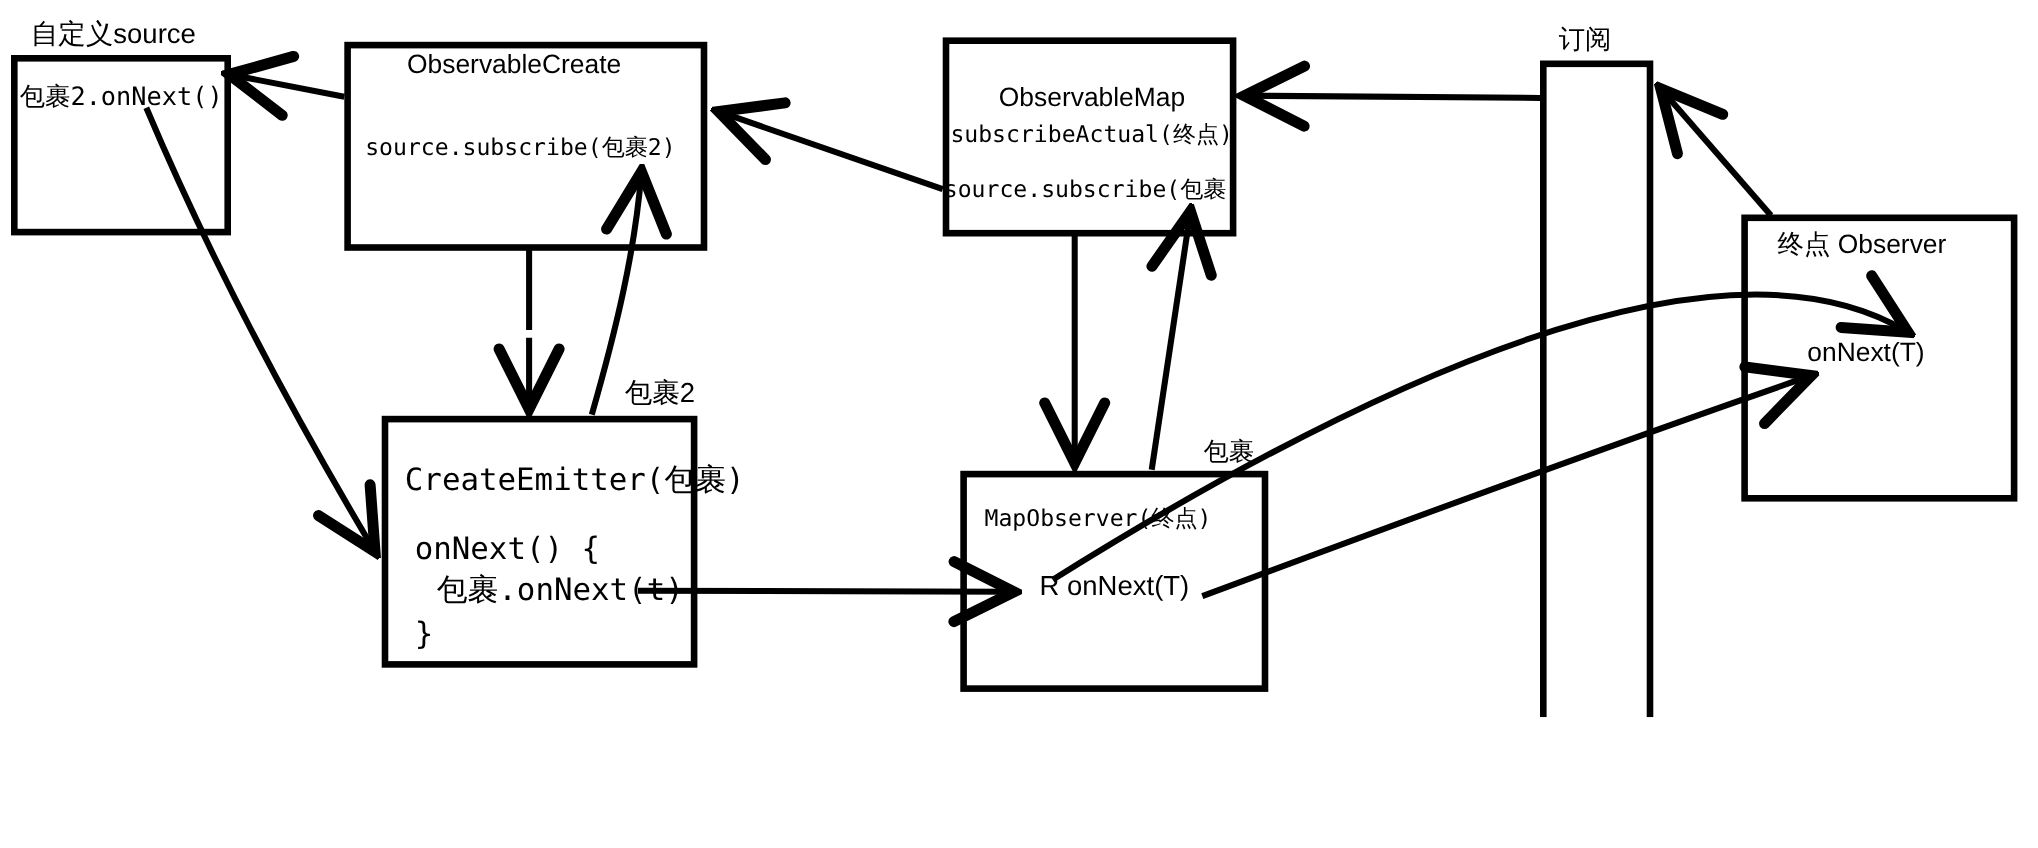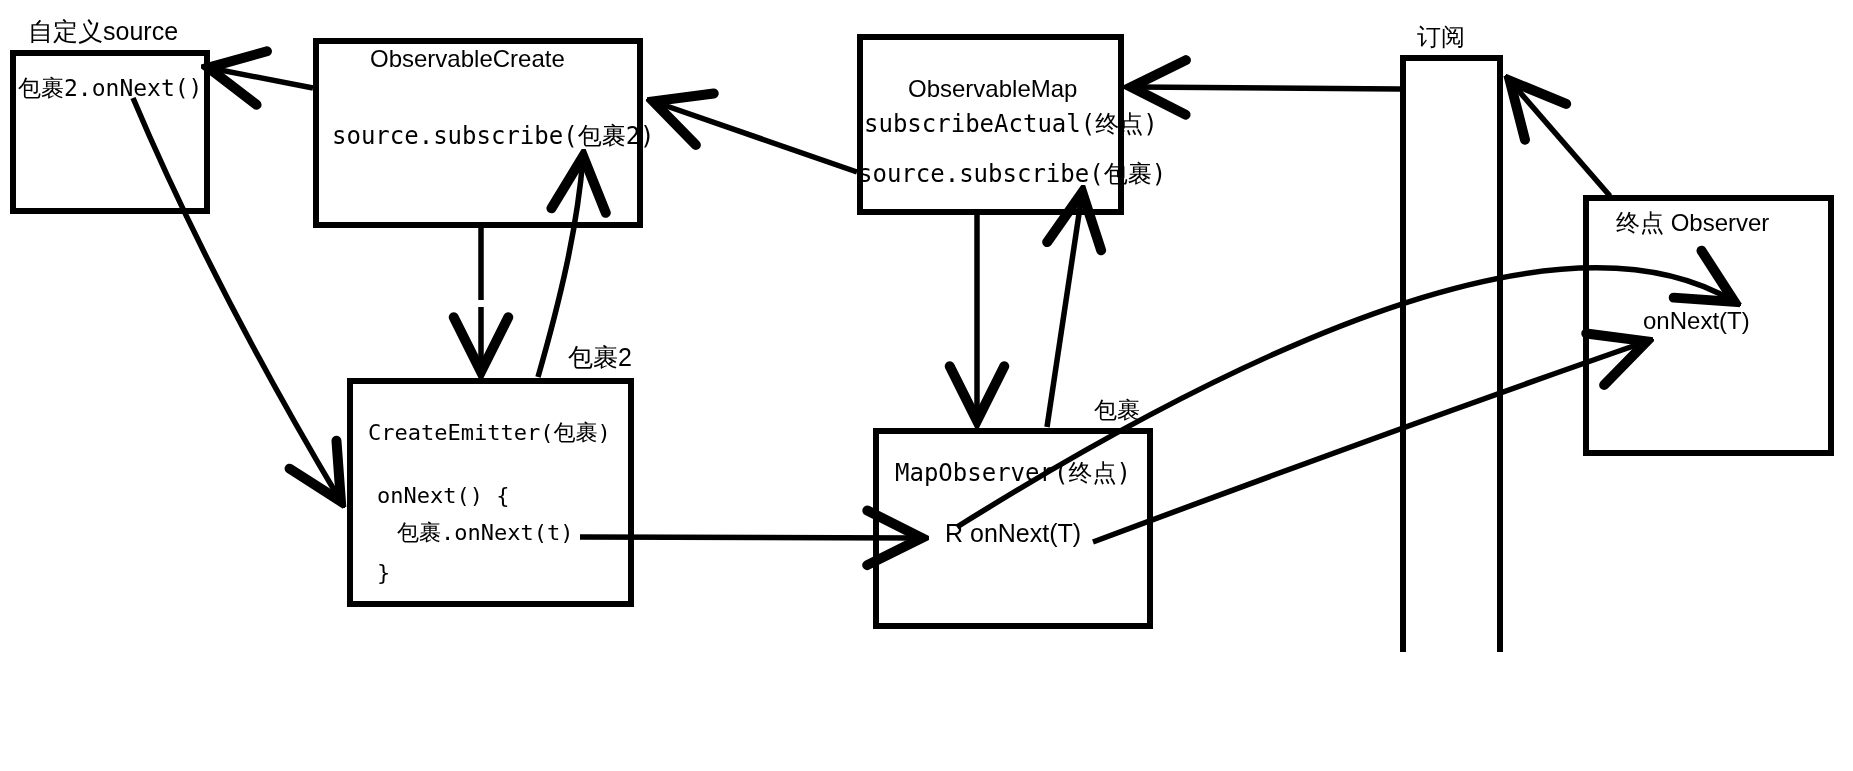--- a/index.html
+++ b/index.html
@@ -3,21 +3,21 @@
 <meta charset="utf-8">
 <style>
   html,body{margin:0;padding:0;background:#ffffff;}
   #canvas{position:relative;width:1853px;height:652px;background:#ffffff;overflow:hidden;
           font-family:"Liberation Sans",sans-serif;color:#000;border-radius:32px;}
   .box{position:absolute;border:6px solid #000;background:transparent;box-sizing:border-box;}
   .txt{position:absolute;white-space:nowrap;line-height:1.1;}
   .sans{font-family:"Liberation Sans","DejaVu Sans",sans-serif;}
   .mono{font-family:"DejaVu Sans Mono","Liberation Mono",monospace;}
   .s25{font-size:25px;} .s24{font-size:24px;} .s23{font-size:23px;}
-  .s22{font-size:22px;} .s21{font-size:24px;}
+  .s22{font-size:28px;} .s21{font-size:21px;}
   #arrows{position:absolute;left:0;top:0;pointer-events:none;}
 </style>
 </head>
 <body>
 
 <div id="canvas">
 
   <div class="box" style="left:10px;top:50px;width:200px;height:164px;"></div>
   <div class="box" style="left:313px;top:38px;width:330px;height:190px;"></div>
   <div class="box" style="left:857px;top:34px;width:267px;height:181px;"></div>

